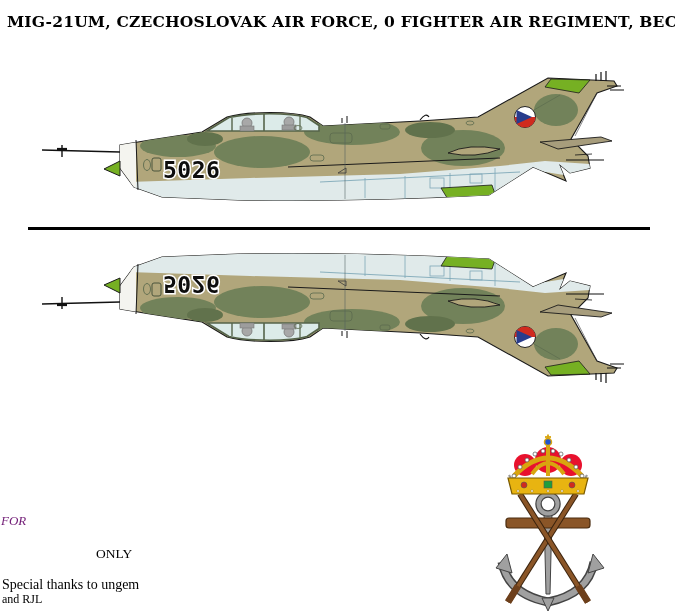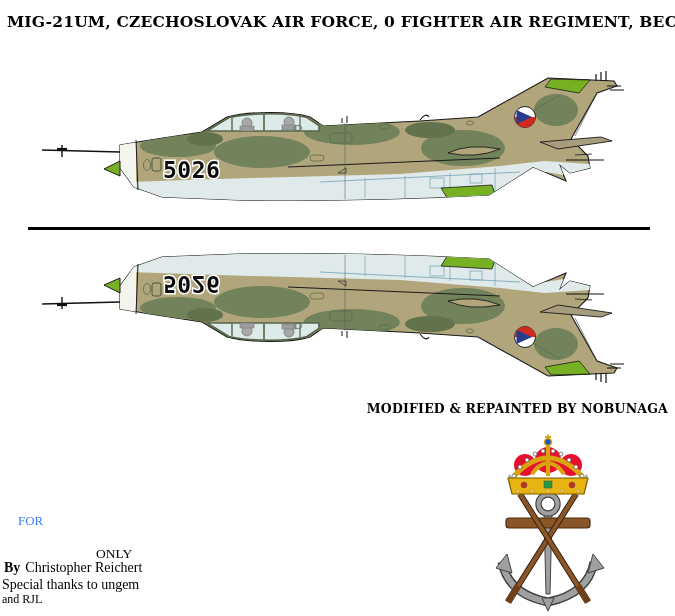--- a/index.html
+++ b/index.html
@@ -7,21 +7,21 @@
         font-family:"Liberation Serif",serif;}
   .title{position:absolute;left:7px;top:12px;width:668px;white-space:nowrap;
          font-family:"DejaVu Serif",serif;font-weight:bold;font-size:15.5px;
          letter-spacing:0.2px;color:#000;}
   .divider{position:absolute;left:28px;top:227px;width:622px;height:3px;background:#000;}
   svg.plane{position:absolute;left:0;width:675px;height:160px;}
   svg.plane1{top:60px;}
   svg.plane2{top:234px;transform:scaleY(-1);}
   .nobunaga{position:absolute;right:7px;top:401px;font-family:"DejaVu Serif",serif;
             font-weight:bold;font-size:12.5px;letter-spacing:0.2px;color:#000;}
-  .c-for{position:absolute;left:18px;top:513px;font-size:13px;color:#3b82f6;}
+  .c-for{position:absolute;left:1px;top:513px;font-size:13px;color:#701a75;font-style:italic;}
   .c-site{position:absolute;left:7px;top:527px;font-size:15.5px;font-weight:bold;color:#000;}
   .c-only{position:absolute;left:96px;top:546px;font-size:13.5px;color:#000;}
   .c-by{position:absolute;left:4px;top:560px;font-size:14px;color:#000;}
   .c-by b{font-weight:bold;margin-right:5px;}
   .c-th1{position:absolute;left:2px;top:577px;font-size:14px;color:#000;}
   .c-th2{position:absolute;left:2px;top:592px;font-size:12px;color:#000;}
   svg.crest{position:absolute;left:492px;top:434px;width:116px;height:180px;}
   .num{font-family:"DejaVu Sans Mono",monospace;font-weight:bold;font-size:23px;
        letter-spacing:0.5px;fill:#0d0d0d;stroke:#ffffff;stroke-width:3px;paint-order:stroke;}
 </style>
@@ -142,25 +142,23 @@
   <svg class="plane plane1" viewBox="0 0 675 160">
     <use href="#mig21"></use>
   </svg>
 
   <div class="divider"></div>
 
   <svg class="plane plane2" viewBox="0 0 675 160">
     <use href="#mig21"></use>
   </svg>
 
-  <div class="nobunaga">MODIFIED &amp; REPAINTED BY NOBUNAGA</div>
 
   <div class="c-for">FOR</div>
   <div class="c-only">ONLY</div>
-  <div class="c-by"><b>By</b><span>Christopher Reichert</span></div>
   <div class="c-th1">Special thanks to ungem</div>
   <div class="c-th2">and RJL</div>
 
   <svg class="crest" viewBox="0 0 116 180">
 
     <polygon points="52,79 60,79 58,160 54,160" fill="#a0a0a0" stroke="#444" stroke-width="1"></polygon>
     <circle cx="56" cy="70" r="9.5" fill="none" stroke="#444" stroke-width="6.5"></circle>
     <circle cx="56" cy="70" r="9.5" fill="none" stroke="#a0a0a0" stroke-width="4"></circle>
 
     <rect x="14" y="84" width="84" height="10" rx="3" fill="#8a5527" stroke="#4a2c10" stroke-width="1.2"></rect>

